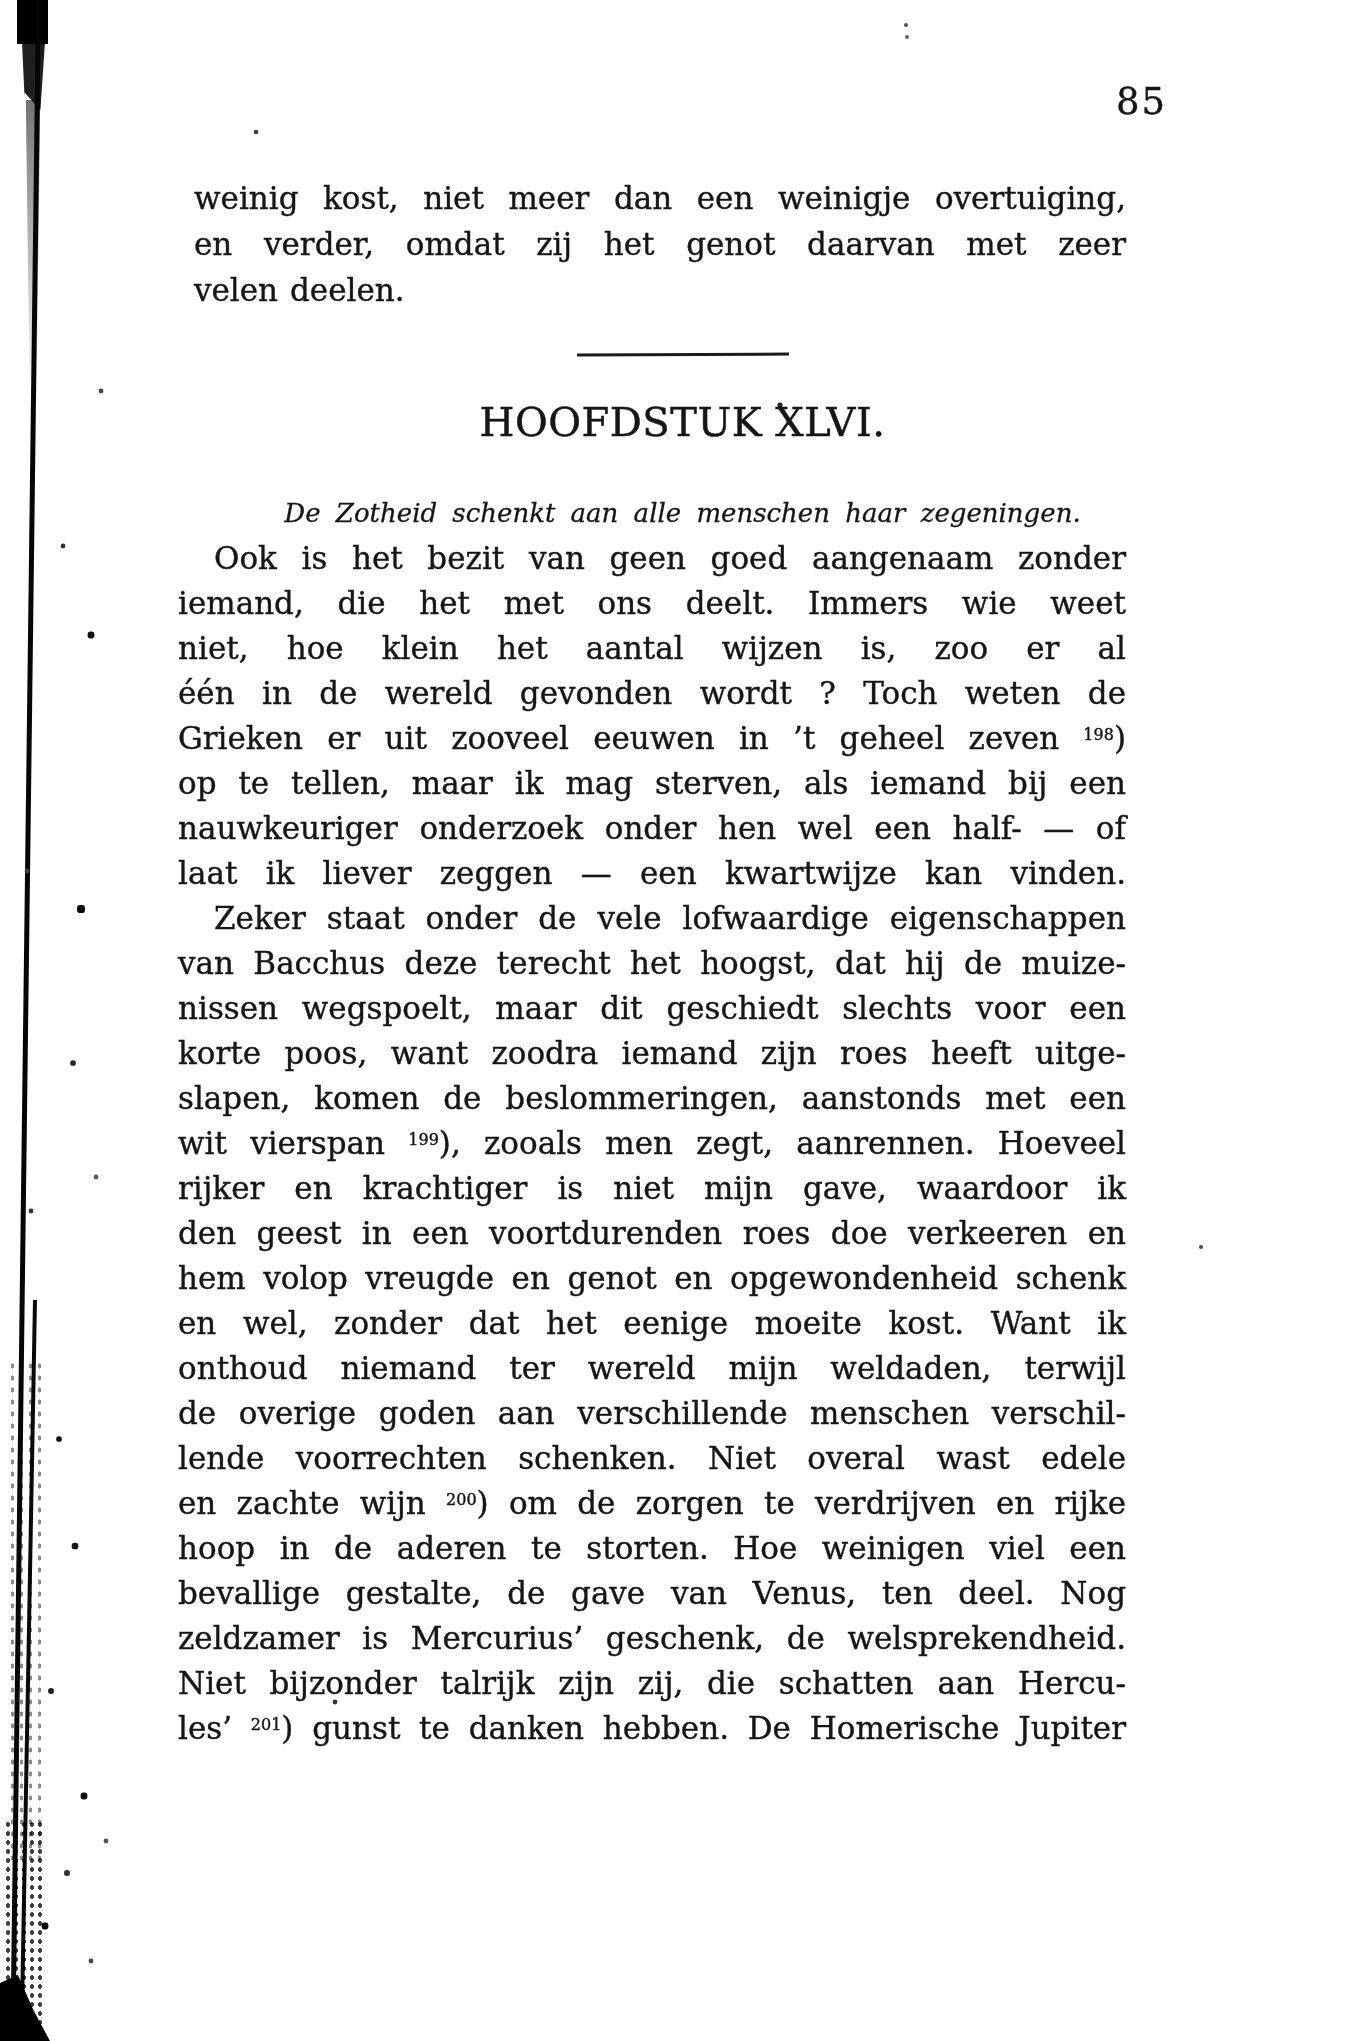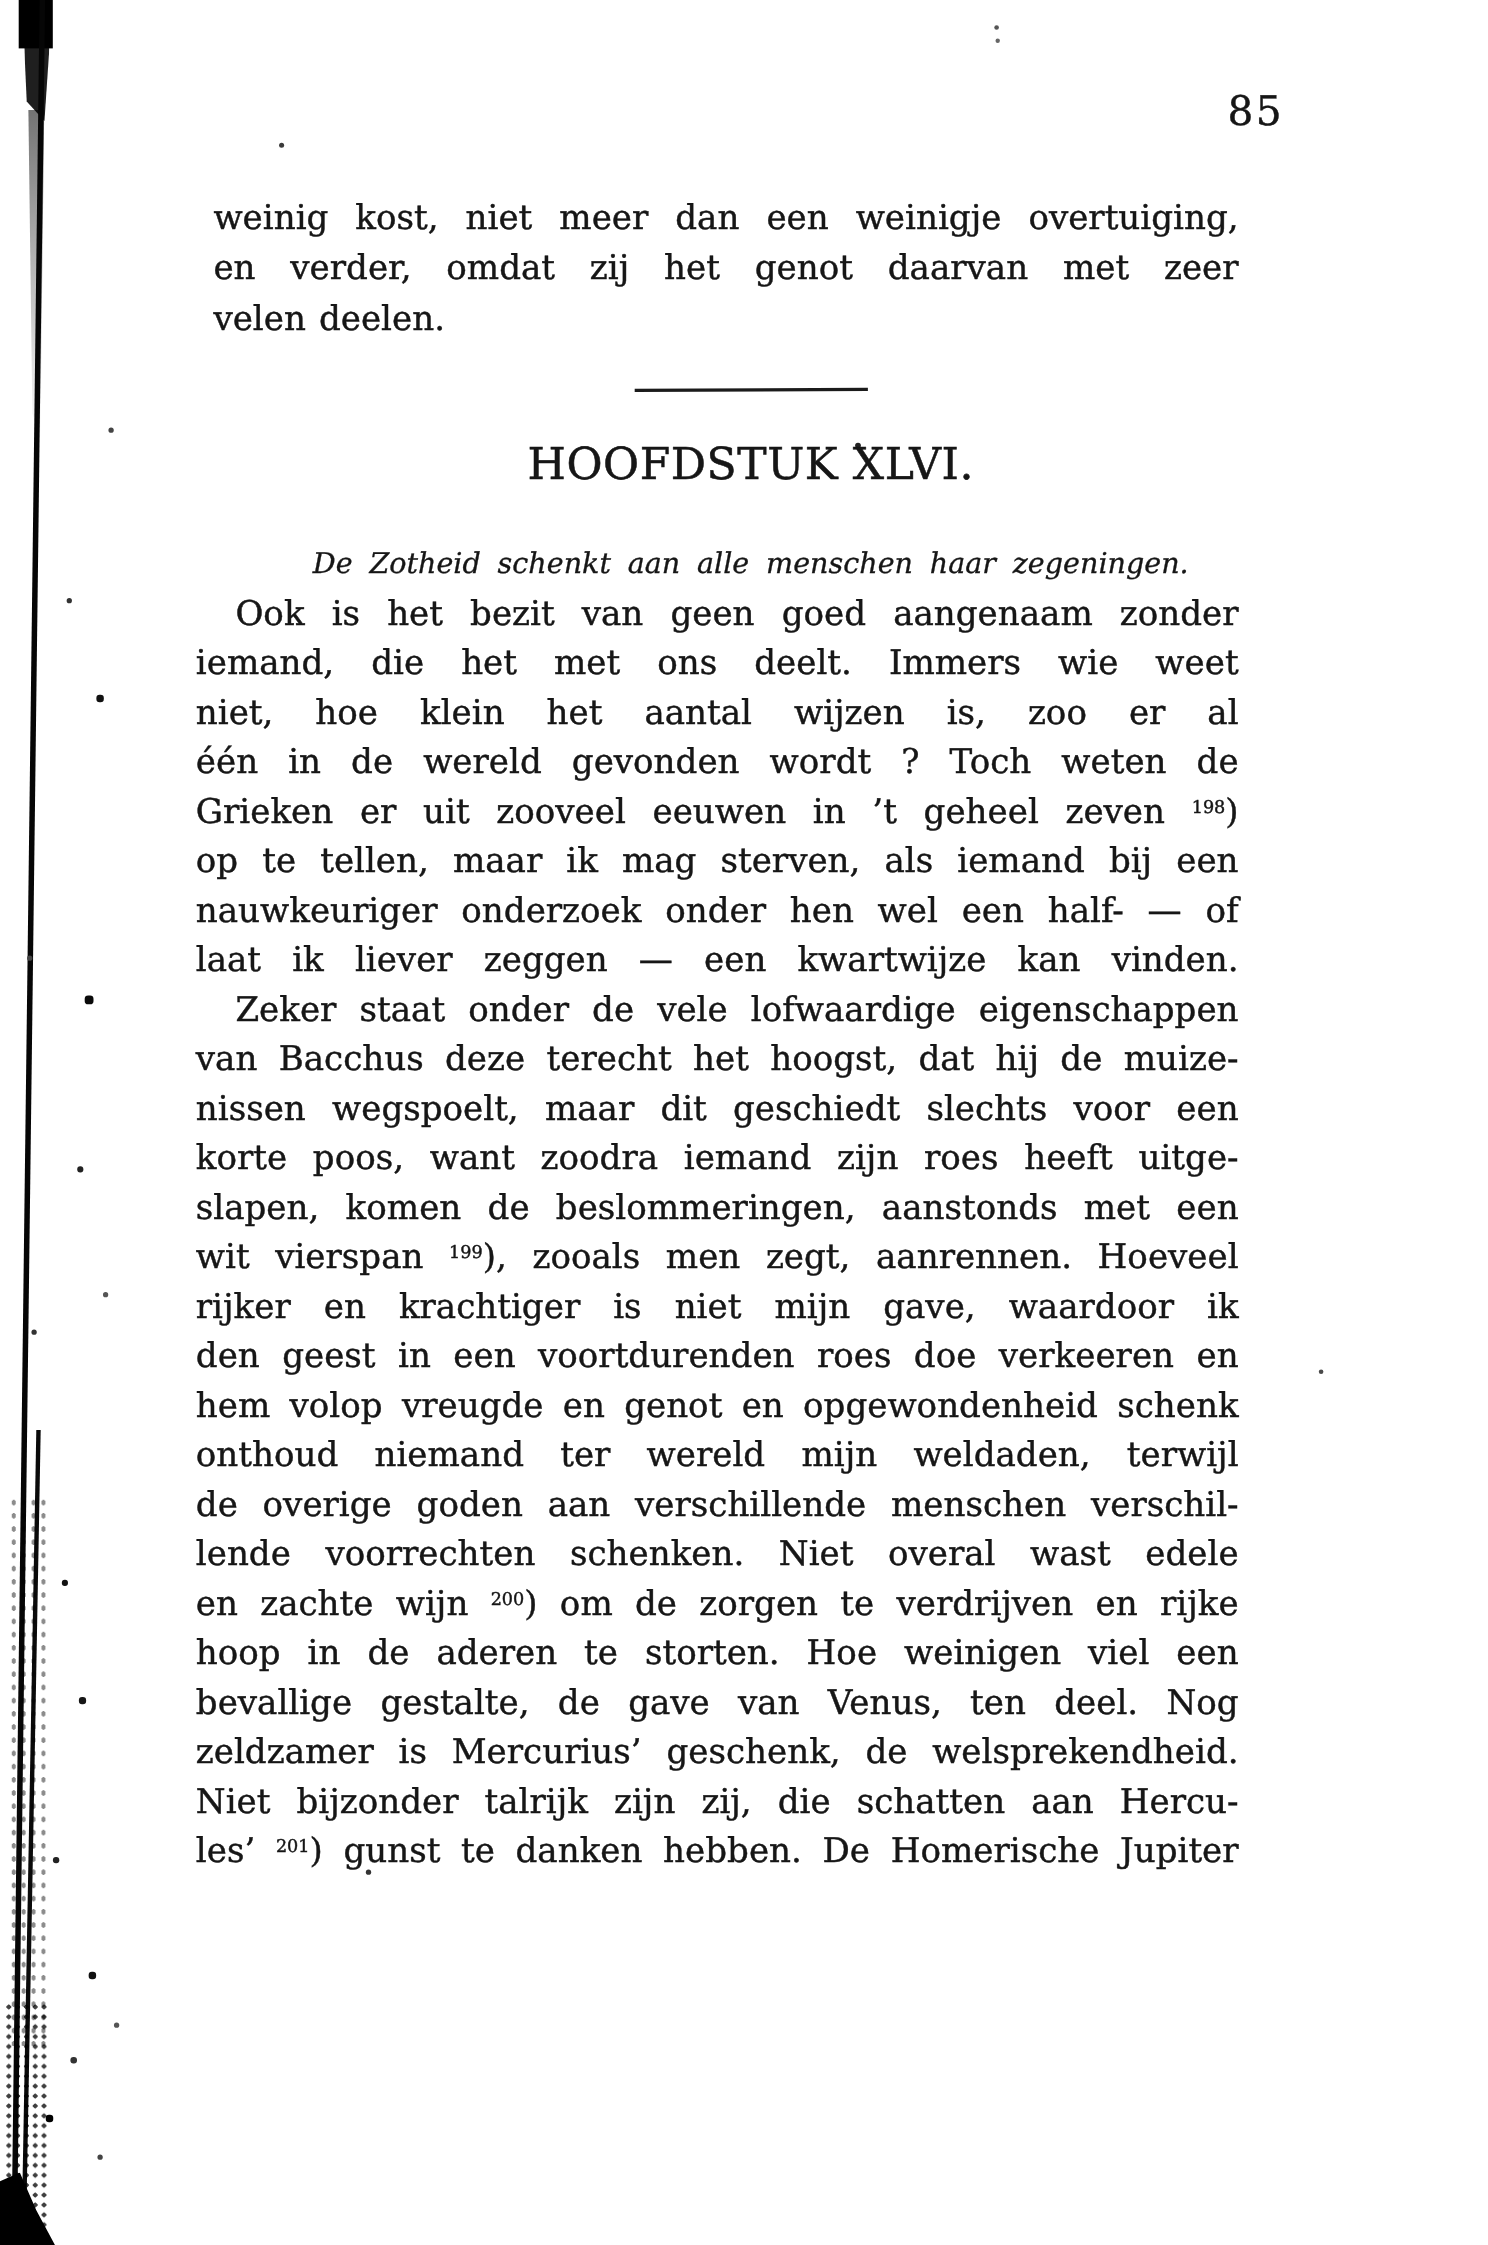--- a/index.html
+++ b/index.html
@@ -126,20 +126,21 @@
       <div>
         <div class="textline indent">Zeker staat onder de vele lofwaardige eigenschappen</div>
         <div class="textline">van Bacchus deze terecht het hoogst, dat hij de muize-</div>
         <div class="textline">nissen wegspoelt, maar dit geschiedt slechts voor een</div>
         <div class="textline">korte poos, want zoodra iemand zijn roes heeft uitge-</div>
         <div class="textline">slapen, komen de beslommeringen, aanstonds met een</div>
         <div class="textline">wit vierspan <sup>199</sup>), zooals men zegt, aanrennen. Hoeveel</div>
         <div class="textline">rijker en krachtiger is niet mijn gave, waardoor ik</div>
         <div class="textline">den geest in een voortdurenden roes doe verkeeren en</div>
         <div class="textline">hem volop vreugde en genot en opgewondenheid schenk</div>
+        <div class="textline">en wel, zonder dat het eenige moeite kost. Want ik</div>
         <div class="textline">onthoud niemand ter wereld mijn weldaden, terwijl</div>
         <div class="textline">de overige goden aan verschillende menschen verschil-</div>
         <div class="textline">lende voorrechten schenken. Niet overal wast edele</div>
         <div class="textline">en zachte wijn <sup>200</sup>) om de zorgen te verdrijven en rijke</div>
         <div class="textline">hoop in de aderen te storten. Hoe weinigen viel een</div>
         <div class="textline">bevallige gestalte, de gave van Venus, ten deel. Nog</div>
         <div class="textline">zeldzamer is Mercurius’ geschenk, de welsprekendheid.</div>
         <div class="textline">Niet bijzonder talrijk zijn zij, die schatten aan Hercu-</div>
         <div class="textline">les’ <sup>201</sup>) gunst te danken hebben. De Homerische Jupiter</div>
       </div>

